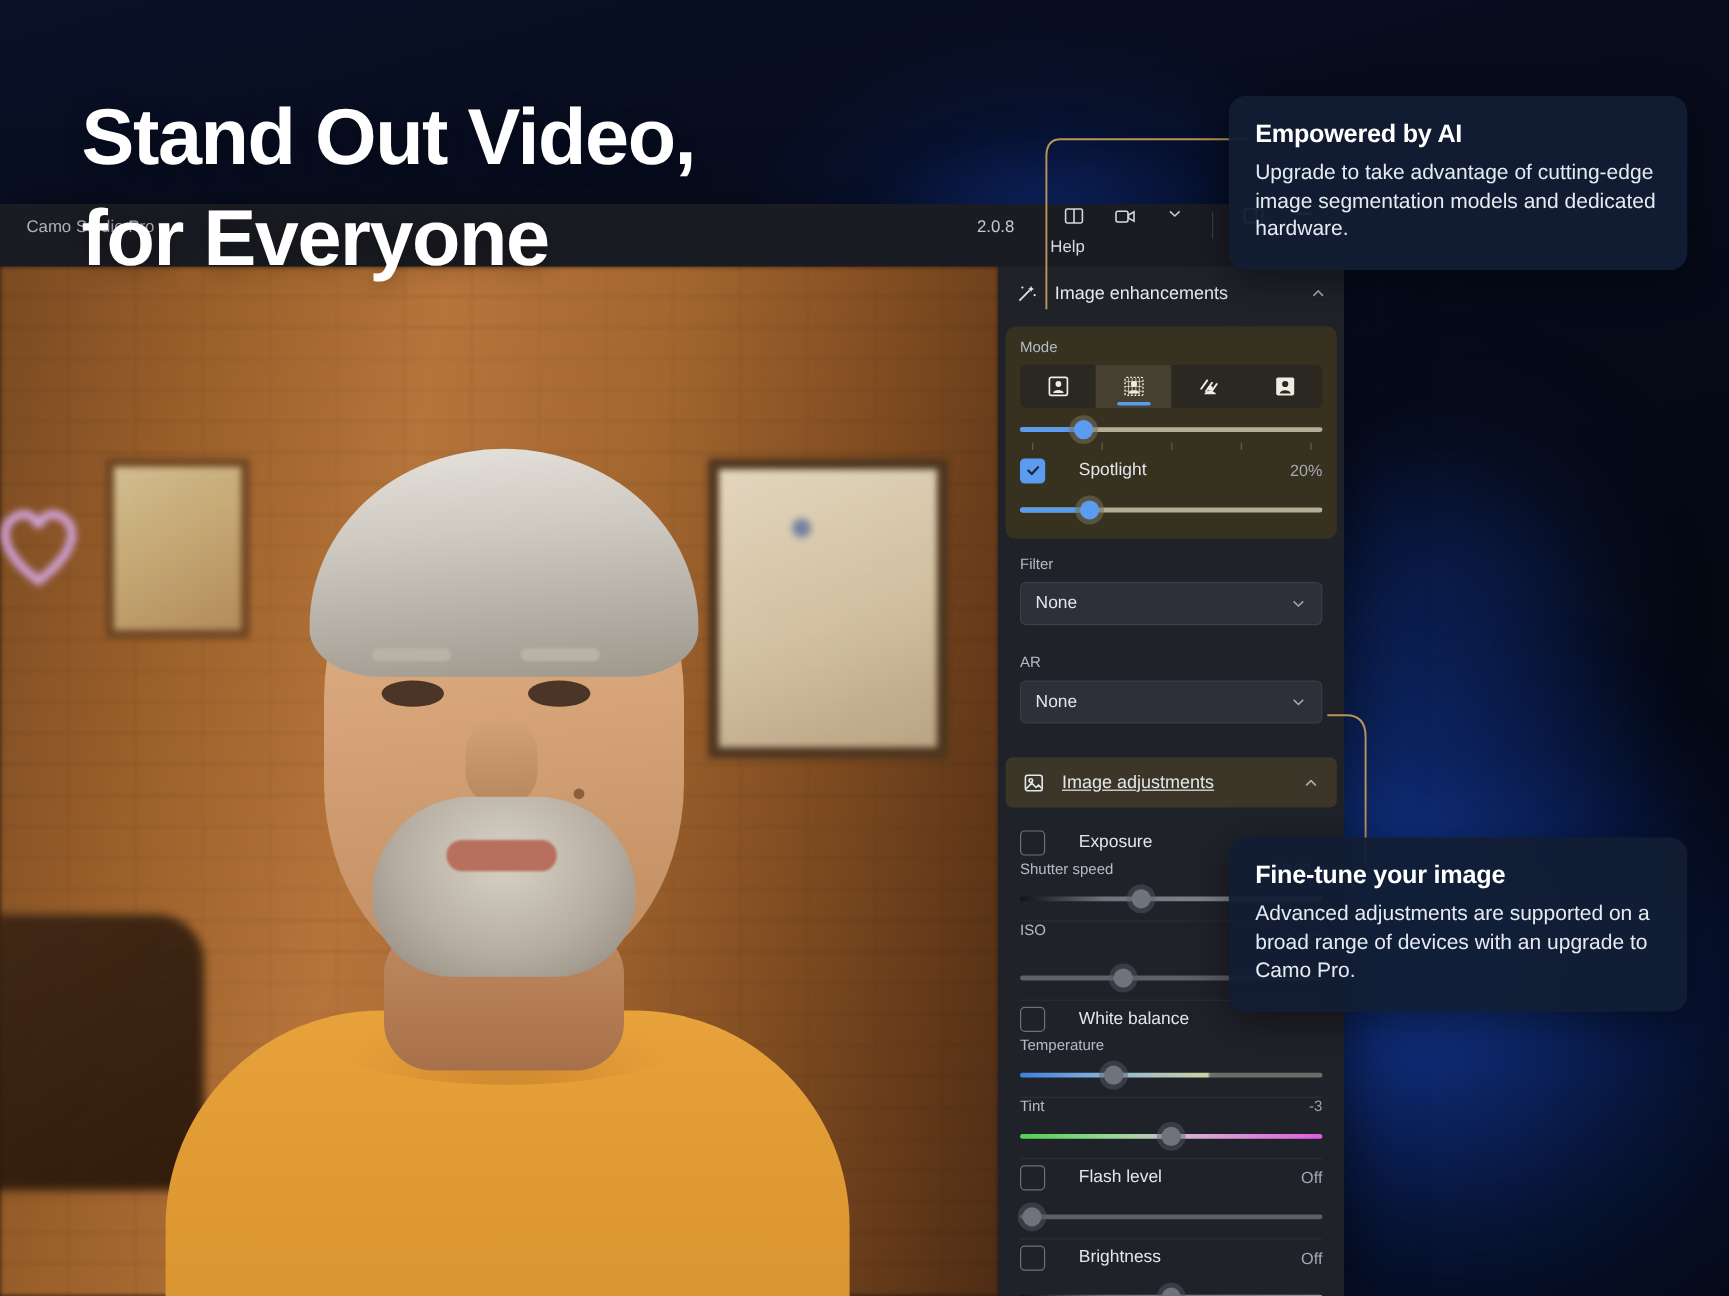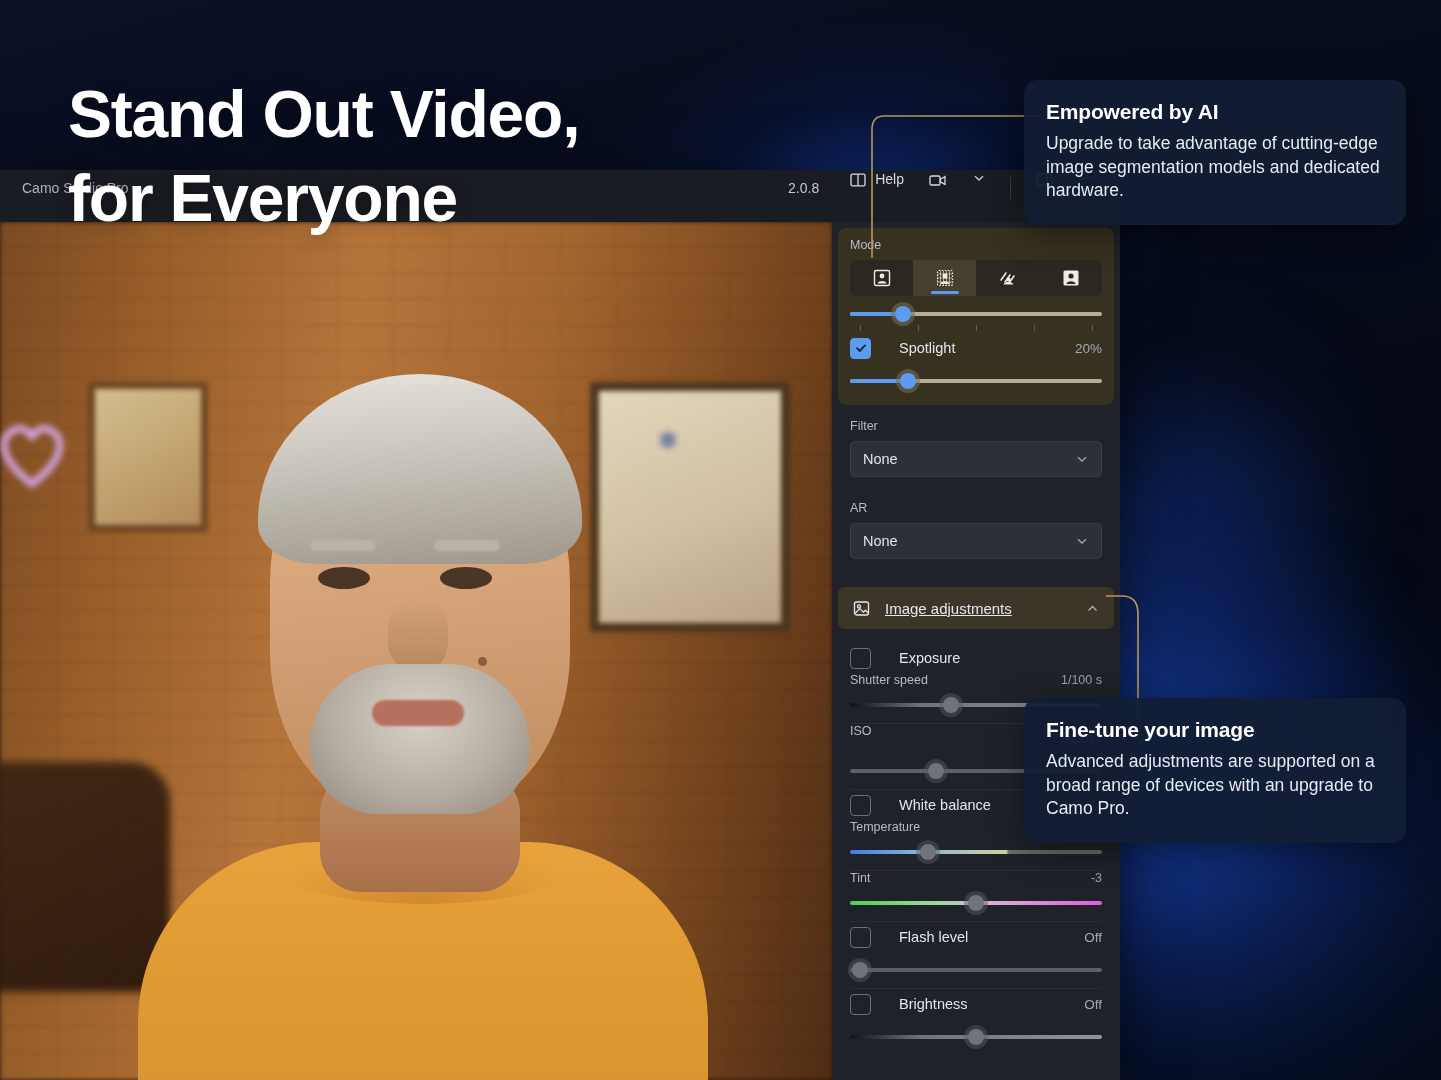--- a/index.html
+++ b/index.html
@@ -67,25 +67,26 @@
     display: flex; align-items: center;
     padding: 0 14px 16px 22px;
   }
   .win-title {
     color: #cfd3dc; font-size: 14px;
     opacity: 0.82;
   }
   .tb-right { margin-left: auto; display: flex; align-items: center; gap: 4px; }
   .tb-version { color: #c3c8d2; font-size: 14px; margin-right: 16px; }
   .tb-btn {
-    display: flex; align-items: flex-start; gap: 8px;
+    display: flex; align-items: flex-end; gap: 8px;
     height: 34px; padding: 0 10px;
     border-radius: 5px;
     color: #d6dae3; font-size: 14px;
     cursor: default;
+    flex-direction: column;
   }
   .tb-sep { width: 1px; height: 22px; background: #3b3f49; margin: 0 10px; }
   .ico { display: inline-flex; align-items: center; justify-content: center; }
   .ico svg { display: block; }
 
   
   .preview {
     position: absolute; left: 0; top: 52px;
     width: 832px; height: 858px;
     overflow: hidden;
@@ -370,20 +371,36 @@
         <div class="p-eye r"></div>
         <div class="p-nose"></div>
         <div class="p-beard"></div>
         <div class="p-lip"></div>
         <div class="p-mole"></div>
       </div>
     </div>
 
     <div class="panel">
 
+      <div class="section-head">
+        <span class="ico">
+          <svg width="19" height="19" viewBox="0 0 19 19" fill="none" stroke="#e4e7ee" stroke-width="1.4">
+            <path d="M3.5 15.5 L12 7"></path>
+              <path d="M13.2 3.2 L14 5 L15.8 5.8 L14 6.6 L13.2 8.4 L12.4 6.6 L10.6 5.8 L12.4 5 Z" fill="#e4e7ee" stroke="none"></path>
+            <circle cx="6" cy="4.6" r="0.9" fill="#e4e7ee" stroke="none"></circle>
+            <circle cx="16.2" cy="11" r="0.9" fill="#e4e7ee" stroke="none"></circle>
+          </svg>
+        </span>
+        <span>Image enhancements</span>
+        <span class="ico chev">
+          <svg width="15" height="15" viewBox="0 0 15 15" fill="none" stroke="#c7ccd6" stroke-width="1.4">
+            <path d="M3.5 9.5 L7.5 5.5 L11.5 9.5"></path>
+          </svg>
+        </span>
+      </div>
 
       <div class="group gold">
         <div class="lbl">Mode</div>
         <div class="mode-strip">
           <div class="mode-btn">
             <span class="ico">
               <svg width="20" height="20" viewBox="0 0 20 20" fill="none">
                 <rect x="2.5" y="2.5" width="15" height="15" rx="1.5" stroke="#efece4" stroke-width="1.4"></rect>
                 <circle cx="10" cy="8" r="2.4" fill="#efece4"></circle>
                 <path d="M5.6 15.5 C6.3 12.3 13.7 12.3 14.4 15.5 Z" fill="#efece4"></path>

